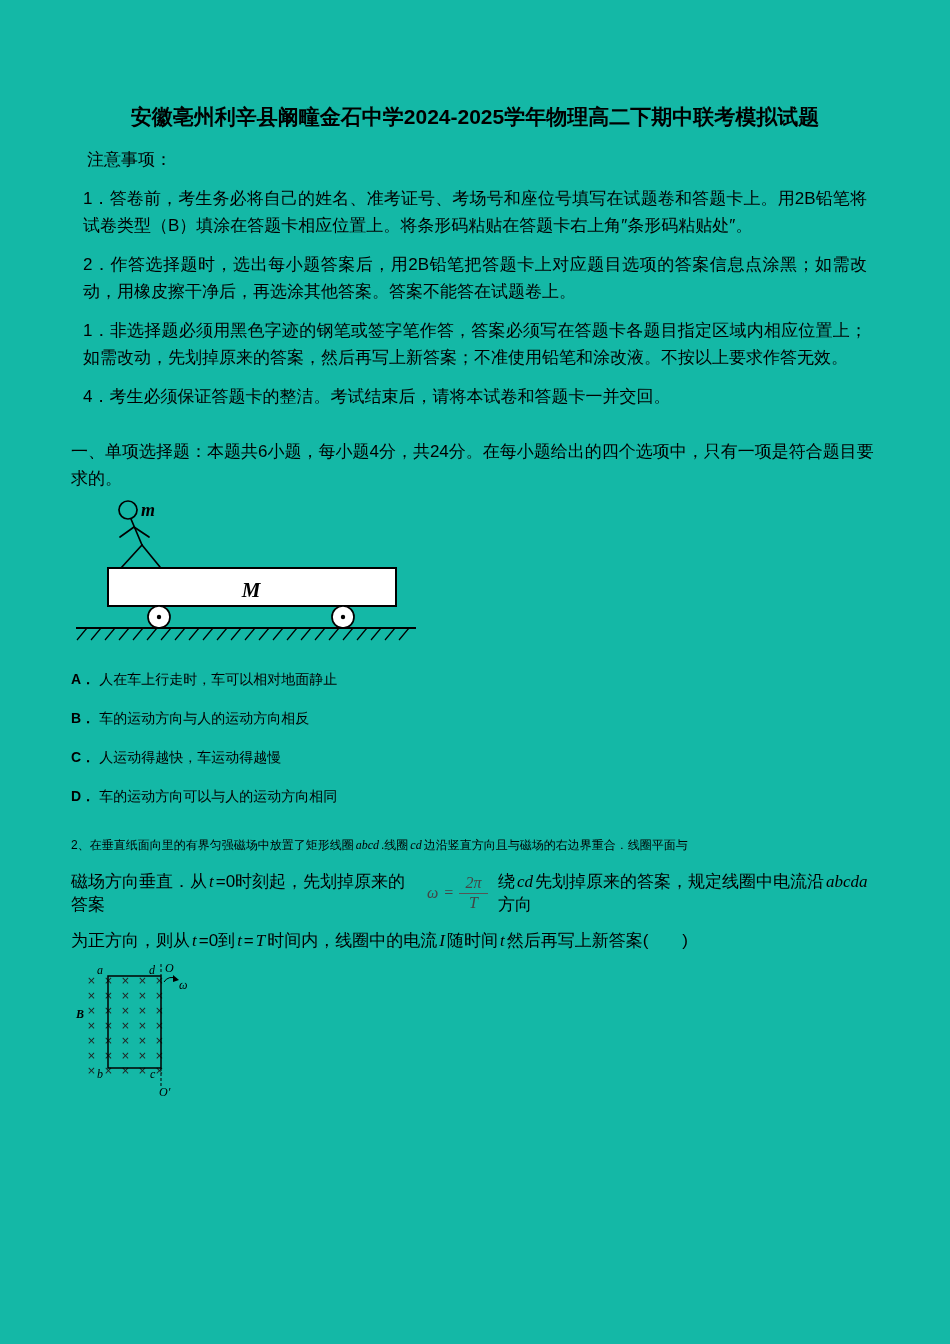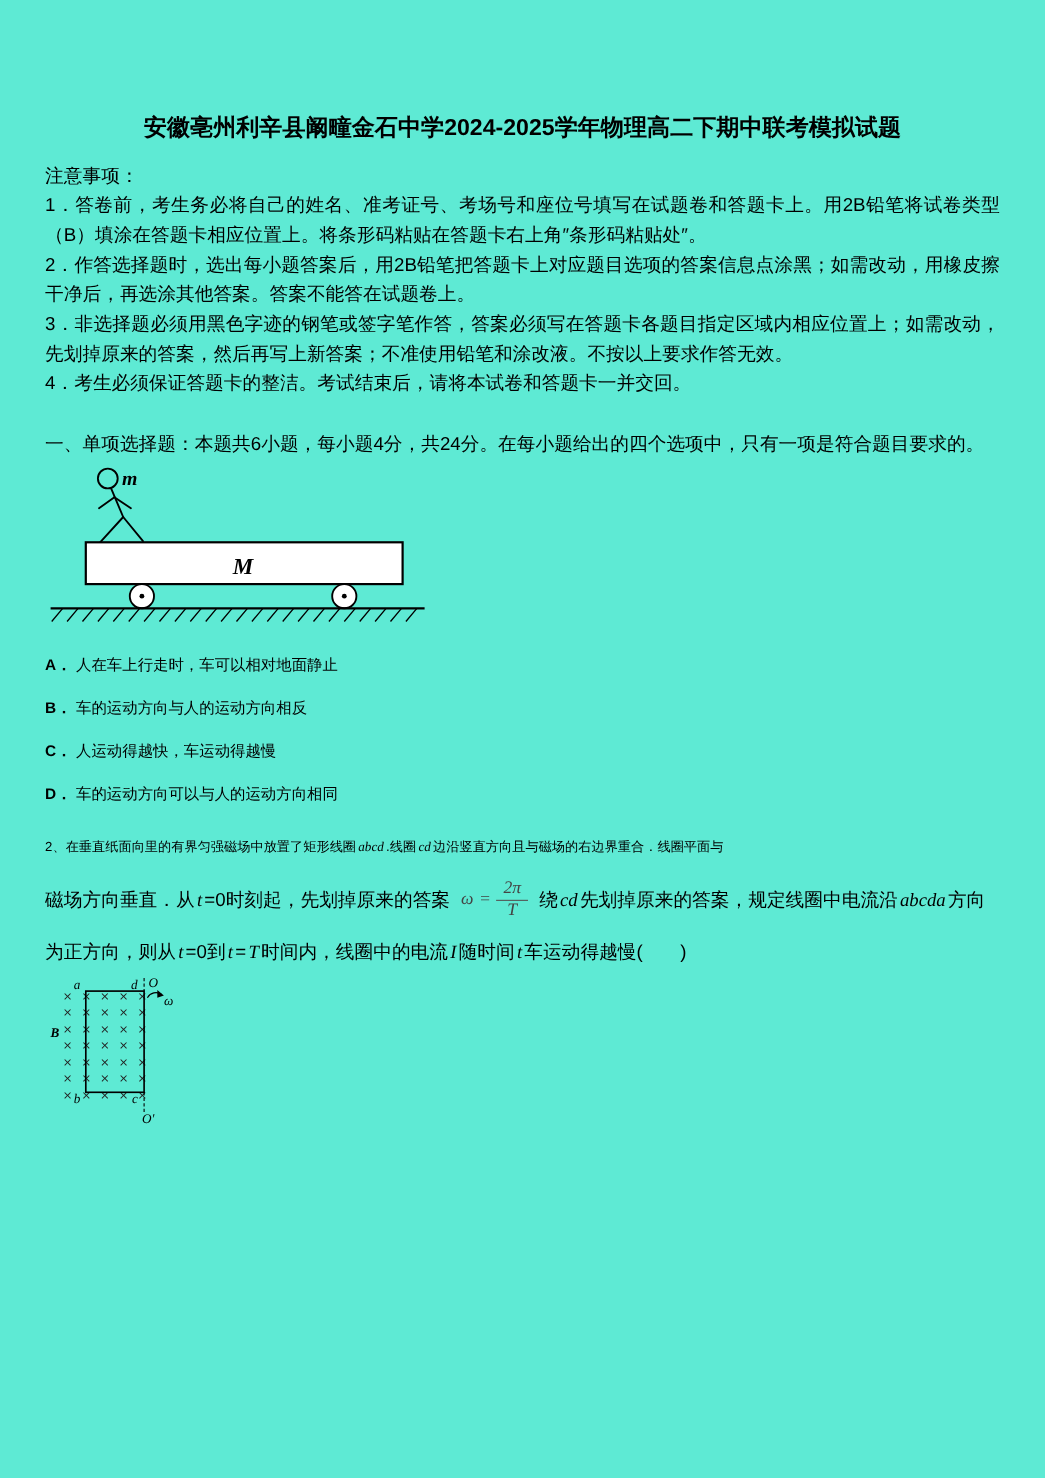--- a/index.html
+++ b/index.html
@@ -1,20 +1,20 @@
 <!DOCTYPE html>
 <html><head>
 <meta charset="utf-8">
 <style>
   html,body{margin:0;padding:0;}
   body{width:950px;height:1344px;background:#ffffff;color:#000;font-family:"Liberation Sans",sans-serif;}
-  .page{width:950px;height:1344px;padding:0 41px;box-sizing:border-box;overflow:hidden;background:#5eead4;}
+  .page{width:950px;height:1344px;padding:0 71px;box-sizing:border-box;overflow:hidden;background:#14b8a6;}
   .title{margin:0;padding-top:102px;font-size:21px;line-height:30px;font-weight:700;text-align:center;}
-  .notice-head{margin:14px 0 0;font-size:17px;line-height:27px;}
-  .notice{margin:0;font-size:17px;line-height:27px;text-align:justify;}
+  .notice-head{margin:14px 16px 0;font-size:17px;line-height:27px;}
+  .notice{margin:12px;font-size:17px;line-height:27px;text-align:justify;}
   .section{margin:28px 0 0;font-size:17px;line-height:27px;}
   .qtext{margin:8px 0 0;font-size:17px;line-height:44px;text-align:justify;}
   .var{font-family:"Liberation Serif",serif;font-style:italic;margin:0 2px;}
   .fig1{display:block;margin:2px 0 0 0;}
   .options{margin-top:16px;}
   .option{margin:0;font-size:14px;line-height:39px;}
   .opt-letter{font-weight:700;margin-right:4px;}
   .q2line1{margin:14px 0 0;font-size:12px;line-height:30px;text-align:justify;}
   .q2line2{margin:2px 0 0;font-size:17px;min-height:62px;display:flex;align-items:center;}
   .q2line3{margin:2px 0 0;font-size:17px;line-height:30px;}
@@ -32,21 +32,21 @@
 </head>
 <body>
 
 <div class="page">
 
   <h1 class="title">安徽亳州利辛县阚疃金石中学2024-2025学年物理高二下期中联考模拟试题</h1>
 
   <p class="notice-head">注意事项：</p>
   <p class="notice">1．答卷前，考生务必将自己的姓名、准考证号、考场号和座位号填写在试题卷和答题卡上。用2B铅笔将试卷类型（B）填涂在答题卡相应位置上。将条形码粘贴在答题卡右上角″条形码粘贴处″。</p>
   <p class="notice">2．作答选择题时，选出每小题答案后，用2B铅笔把答题卡上对应题目选项的答案信息点涂黑；如需改动，用橡皮擦干净后，再选涂其他答案。答案不能答在试题卷上。</p>
-  <p class="notice">3．非选择题必须用黑色字迹的钢笔或签字笔作答，答案必须写在答题卡各题目指定区域内相应位置上；如需改动，先划掉原来的答案，然后再写上新答案；不准使用铅笔和涂改液。不按以上要求作答无效。</p>
+  <p class="notice">1．非选择题必须用黑色字迹的钢笔或签字笔作答，答案必须写在答题卡各题目指定区域内相应位置上；如需改动，先划掉原来的答案，然后再写上新答案；不准使用铅笔和涂改液。不按以上要求作答无效。</p>
   <p class="notice">4．考生必须保证答题卡的整洁。考试结束后，请将本试卷和答题卡一并交回。</p>
 
   <p class="section">一、单项选择题：本题共6小题，每小题4分，共24分。在每小题给出的四个选项中，只有一项是符合题目要求的。</p>
 
 
   <svg class="fig1" width="400" height="150" viewBox="0 0 400 150" xmlns="http://www.w3.org/2000/svg">
     <g stroke="#000" stroke-width="1.7" fill="none" stroke-linecap="round">
       <circle cx="57" cy="16" r="9"></circle>
       <line x1="60" y1="25" x2="71" y2="51"></line>
       <line x1="71" y1="51" x2="50" y2="74"></line>
@@ -84,21 +84,21 @@
       <span>ω</span>
       <span>=</span>
       <span class="frac">
         <span class="num">2π</span>
         <span class="den">T</span>
       </span>
     </span>
     <span><span>绕</span><span class="var">cd</span><span>先划掉原来的答案，规定线圈中电流沿</span><span class="var">abcda</span><span>方向</span></span>
   </div>
 
-  <p class="q2line3"><span>为正方向，则从</span><span class="var">t</span><span>=0到</span><span class="var">t</span><span>=</span><span class="var">T</span><span>时间内，线圈中的电流</span><span class="var">I</span><span>随时间</span><span class="var">t</span><span>车运动得越慢(　　)</span></p>
+  <p class="q2line3"><span>为正方向，则从</span><span class="var">t</span><span>=0到</span><span class="var">t</span><span>=</span><span class="var">T</span><span>时间内，线圈中的电流</span><span class="var">I</span><span>随时间</span><span class="var">t</span><span>然后再写上新答案(　　)</span></p>
 
   <svg class="fig2" width="130" height="136" viewBox="0 0 130 136" xmlns="http://www.w3.org/2000/svg">
     <g>
       <text class="cross" x="12 29 46 63 80" y="20">×××××</text>
       <text class="cross" x="12 29 46 63 80" y="35">×××××</text>
       <text class="cross" x="12 29 46 63 80" y="50">×××××</text>
       <text class="cross" x="12 29 46 63 80" y="65">×××××</text>
       <text class="cross" x="12 29 46 63 80" y="80">×××××</text>
       <text class="cross" x="12 29 46 63 80" y="95">×××××</text>
       <text class="cross" x="12 29 46 63 80" y="110">×××××</text>

